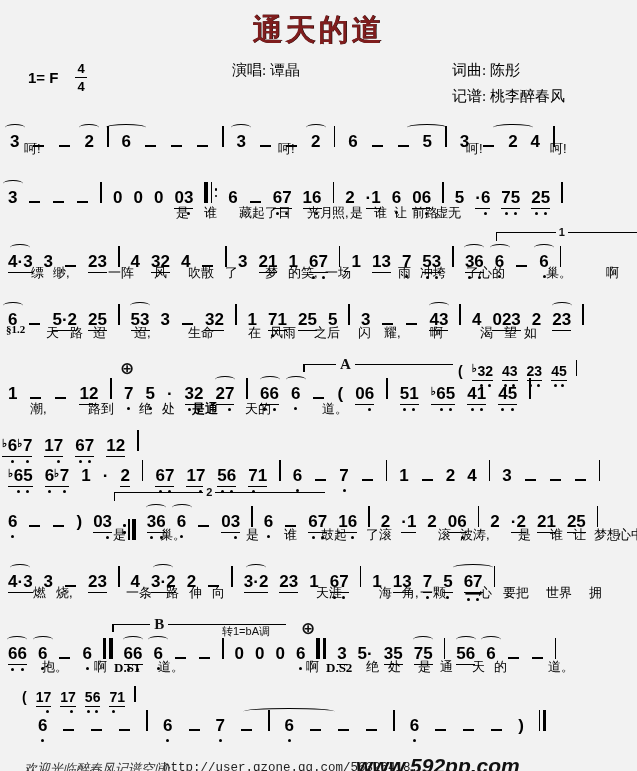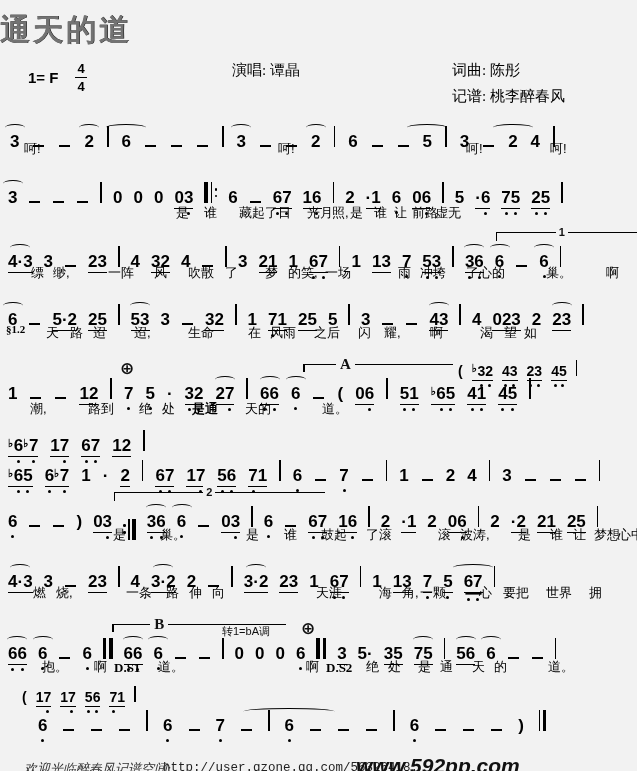--- a/index.html
+++ b/index.html
@@ -2,22 +2,22 @@
 <html><head>
 <meta charset="utf-8">
 <style>
   html,body{margin:0;padding:0;background:#f2f2f2;}
   body{width:637px;height:771px;overflow:hidden;position:relative;
        font-family:"Liberation Sans",sans-serif;color:#111;}
   .page{position:relative;width:637px;height:771px;}
 
   
   .header{position:relative;padding-top:10px;}
-  .title{font:bold 30px "Liberation Sans",sans-serif;
-         letter-spacing:3px;color:#737373;text-shadow:0.6px 0 #000;}
+  .title{text-align:center;font:bold 30px "Liberation Sans",sans-serif;
+         letter-spacing:3px;color:#7f1d1d;text-shadow:0.6px 0 #000;}
   .meta{position:relative;height:56px;margin-top:4px;
         font:15px "Liberation Serif",serif;color:#000;}
   .key{position:absolute;left:28px;top:6px;font:bold 15px "Liberation Sans",sans-serif;
        display:flex;align-items:center;gap:17px;}
   .frac{display:inline-block;text-align:center;line-height:1;font:bold 13px "Liberation Sans",sans-serif;}
   .frac .n{display:block;border-bottom:1.6px solid #000;padding:0 2px 1px;}
   .frac .d{display:block;padding-top:1px;}
   .singer{position:absolute;left:232px;top:6px;}
   .credit1{position:absolute;left:452px;top:6px;}
   .credit2{position:absolute;left:452px;top:32px;}
@@ -345,21 +345,21 @@
         <span class="lyric" style="left: 131px;">绝</span>
         <span class="lyric" style="left: 154px;">处</span>
         <span class="lyric" style="left: 184px; font-weight: bold;">是通</span>
         <span class="lyric" style="left: 237px;">天的</span>
         <span class="lyric" style="left: 314px;">道。</span>
         <span class="mark-coda" style="left: 112px; top: 0px;">⊕</span>
         <div class="mark-sect" style="width: 150px; left: 295px; top: 4px;">
           <span class="lab">A</span>
         </div>
       </div>
-      <div class="system" style="height: 24px; margin-top: 8px; margin-left: 8px;">
+      <div class="system" style="height: 24px; margin-top: 8px; margin-left: 2px;">
         <div class="notes" style="top: 2px; left: 0px; gap: 12px;">
           <span class="token u1"><span class="ch flat">♭</span><span class="ch ld">6</span><span class="ch flat">♭</span><span class="ch ld">7</span></span>
           <span class="token u1"><span class="ch">1</span><span class="ch ld">7</span></span>
           <span class="token u1"><span class="ch ld">6</span><span class="ch ld">7</span></span>
           <span class="token u1"><span class="ch">1</span><span class="ch">2</span></span>
           <span class="sb">
             <span class="thin"></span>
           </span>
         </div>
       </div>

